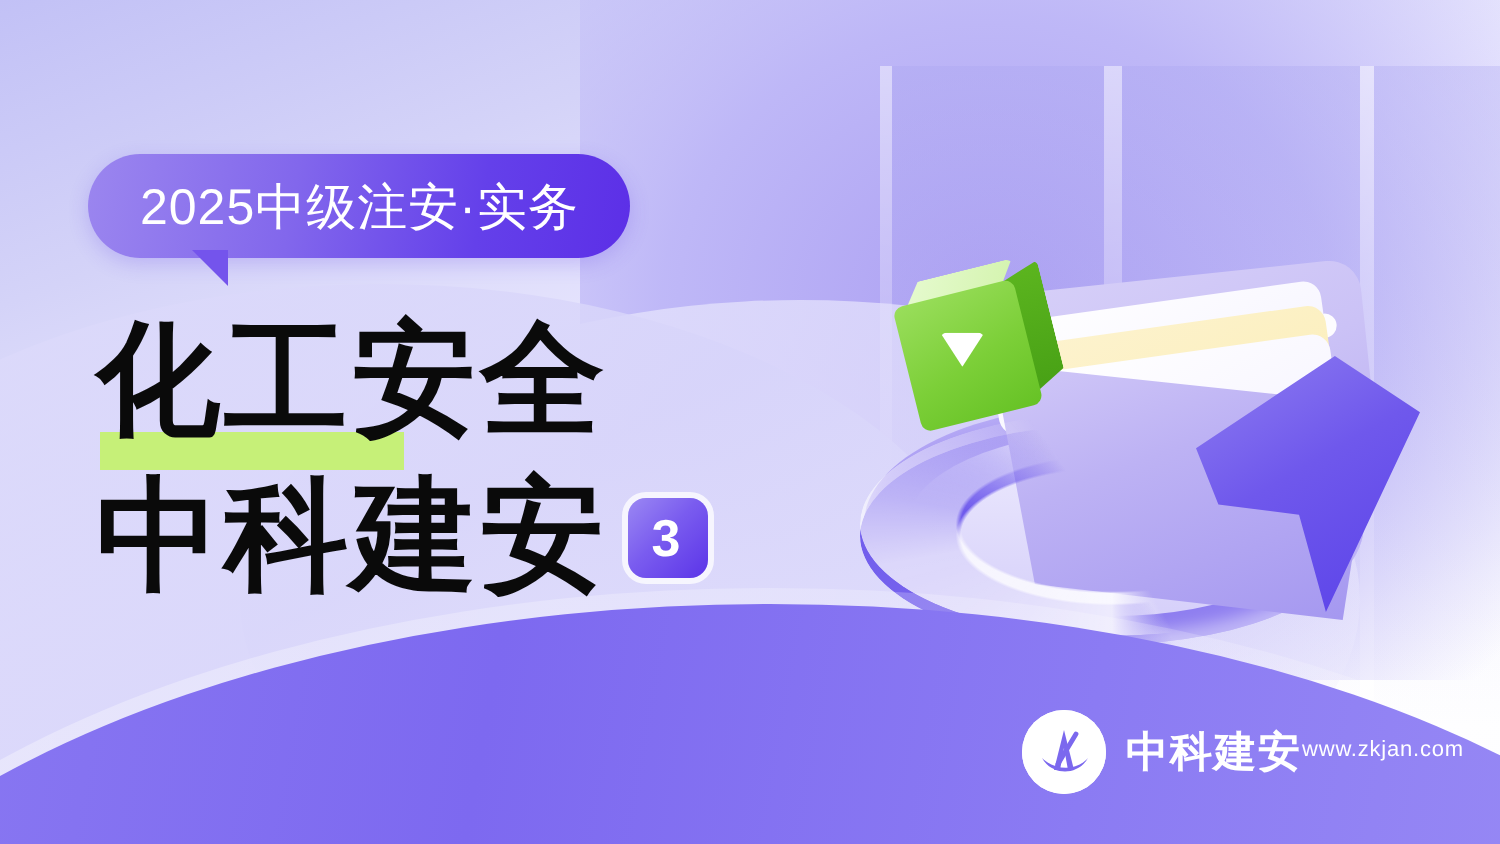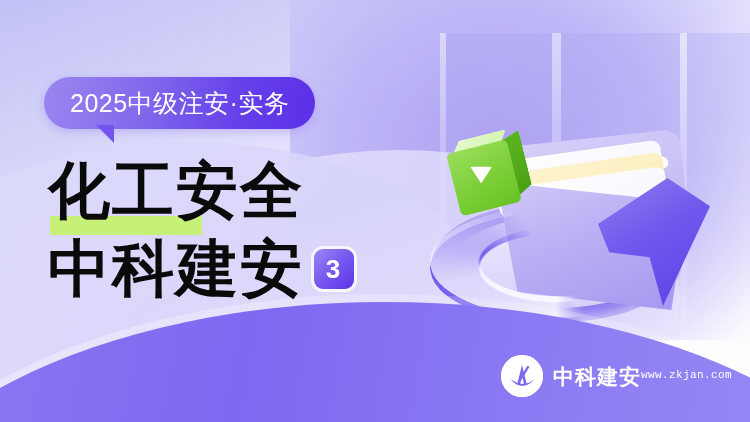--- a/index.html
+++ b/index.html
@@ -357,21 +357,21 @@
     font-size: 21px;
     font-weight: 700;
     letter-spacing: 1px;
     font-family: "Liberation Sans", "DejaVu Sans", sans-serif;
   }
   .logo-url {
     margin-top: 4px;
     color: #ffffff;
     font-size: 11px;
     letter-spacing: .4px;
-    font-family: Liberation Mono, monospace;
+    font-family: Liberation Sans, sans-serif;
   }
 </style>
 </head>
 <body>
 
 <div class="banner">
 
   <div class="bg-right-glow"></div>
 
   <div class="bg-panels">

